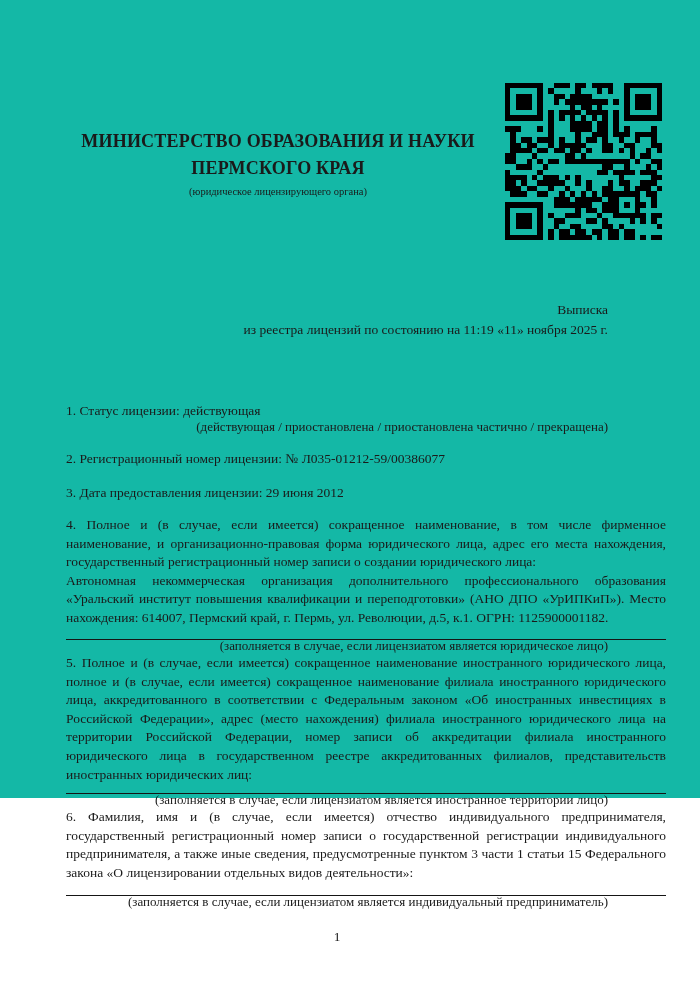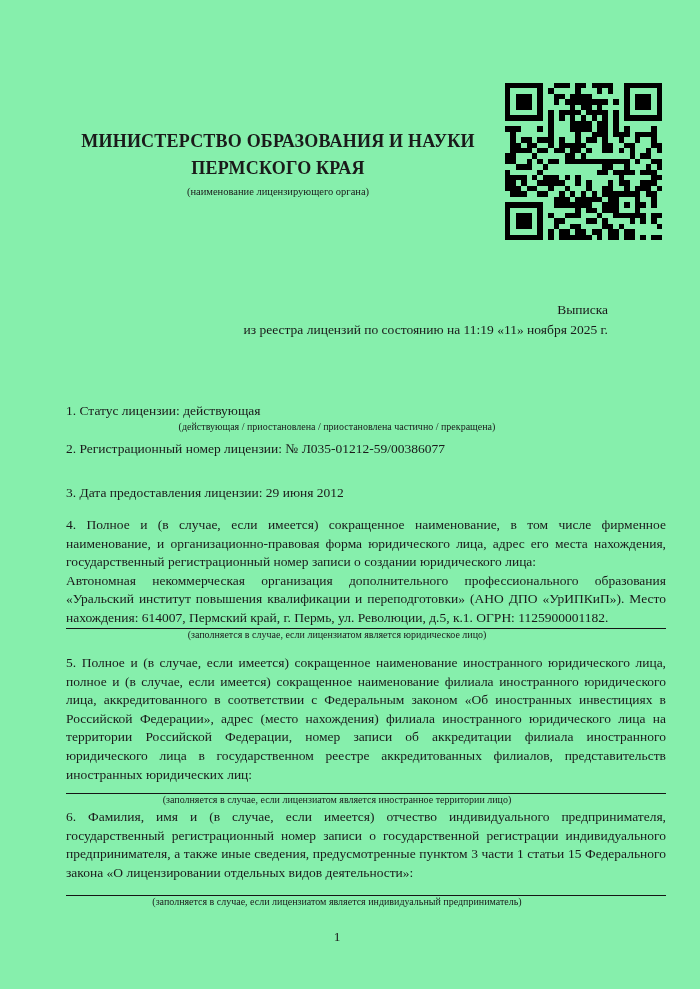--- a/index.html
+++ b/index.html
@@ -1,52 +1,52 @@
 <!DOCTYPE html>
 <html><head>
 <meta charset="utf-8">
 <style>
   html,body{margin:0;padding:0;background:#ffffff;}
   body{width:700px;height:989px;overflow:hidden;}
   .page{
-    position:relative;width:700px;height:989px;background:#86efac;
+    position:relative;width:700px;height:798px;background:#14b8a6;
     font-family:"Liberation Serif","DejaVu Serif",serif;color:#1a1a1a;
   }
   
   .header{position:absolute;left:66px;top:128px;width:424px;text-align:center;}
   .ministry-line{font-weight:bold;font-size:18px;line-height:27px;letter-spacing:.2px;}
   .header-caption{font-size:10.5px;line-height:13px;margin-top:3px;}
   
   .qr{position:absolute;left:505px;top:83px;width:157px;height:157px;}
   
   .title-block{position:absolute;left:66px;top:300px;width:542px;padding-right:58px;
     text-align:right;font-size:13.5px;line-height:19.5px;}
   .title-block p{margin:0;}
   
   .item{position:absolute;left:66px;width:600px;font-size:13.5px;line-height:18.6px;margin-top:36px;}
   .item p{margin:0;}
   .just{text-align:justify;}
-  .caption{font-size:10px;line-height:12.5px;text-align:center;padding-right:58px;margin-top:3px;}
-  .value-rule{border-bottom:1.6px solid #151515;padding-bottom:0;}
+  .caption{font-size:13px;line-height:12.5px;text-align:right;padding-right:58px;margin-top:3px;}
+  .value-rule{border-bottom:1.6px solid #151515;padding-bottom:11px;}
   .blank-rule{border-bottom:1.6px solid #151515;}
   .blank-rule.h9{height:9px;}
   .blank-rule.h13{height:13px;}
   
   .page-number{position:absolute;left:66px;top:928px;width:542px;padding-right:58px;
     text-align:center;font-size:13.5px;line-height:18px;}
 </style>
 </head>
 <body>
 
 <div class="page">
 
   <div class="header">
     <div class="ministry-line">МИНИСТЕРСТВО ОБРАЗОВАНИЯ И НАУКИ</div>
     <div class="ministry-line">ПЕРМСКОГО КРАЯ</div>
-    <div class="header-caption">(наименование лицензирующего органа)</div>
+    <div class="header-caption">(юридическое лицензирующего органа)</div>
   </div>
 
   <svg id="qr-svg" class="qr" viewBox="0 0 29 29" shape-rendering="crispEdges">
       <rect x="0" y="0" width="1" height="1" fill="#000000"></rect>
       <rect x="1" y="0" width="1" height="1" fill="#000000"></rect>
       <rect x="2" y="0" width="1" height="1" fill="#000000"></rect>
       <rect x="3" y="0" width="1" height="1" fill="#000000"></rect>
       <rect x="4" y="0" width="1" height="1" fill="#000000"></rect>
       <rect x="5" y="0" width="1" height="1" fill="#000000"></rect>
       <rect x="6" y="0" width="1" height="1" fill="#000000"></rect>
@@ -478,21 +478,21 @@
   <div class="title-block">
     <p>Выписка</p>
     <p>из реестра лицензий по состоянию на 11:19 «11» ноября 2025 г.</p>
   </div>
 
   <section class="item" style="top:366px">
     <p>1. Статус лицензии: действующая</p>
     <p class="caption">(действующая / приостановлена / приостановлена частично / прекращена)</p>
   </section>
 
-  <section class="item" style="top:404px">
+  <section class="item" style="top:414px">
     <p>2. Регистрационный номер лицензии: № Л035-01212-59/00386077</p>
   </section>
 
   <section class="item" style="top:448px">
     <p>3. Дата предоставления лицензии: 29 июня 2012</p>
   </section>
 
   <section class="item" style="top:480px">
     <p class="just">4. Полное и (в случае, если имеется) сокращенное наименование, в том числе фирменное наименование, и организационно-правовая форма юридического лица, адрес его места нахождения, государственный регистрационный номер записи о создании юридического лица:</p>
     <p class="just value-rule">Автономная некоммерческая организация дополнительного профессионального образования «Уральский институт повышения квалификации и переподготовки» (АНО ДПО «УрИПКиП»). Место нахождения: 614007, Пермский край, г. Пермь, ул. Революции, д.5, к.1. ОГРН: 1125900001182.</p>

